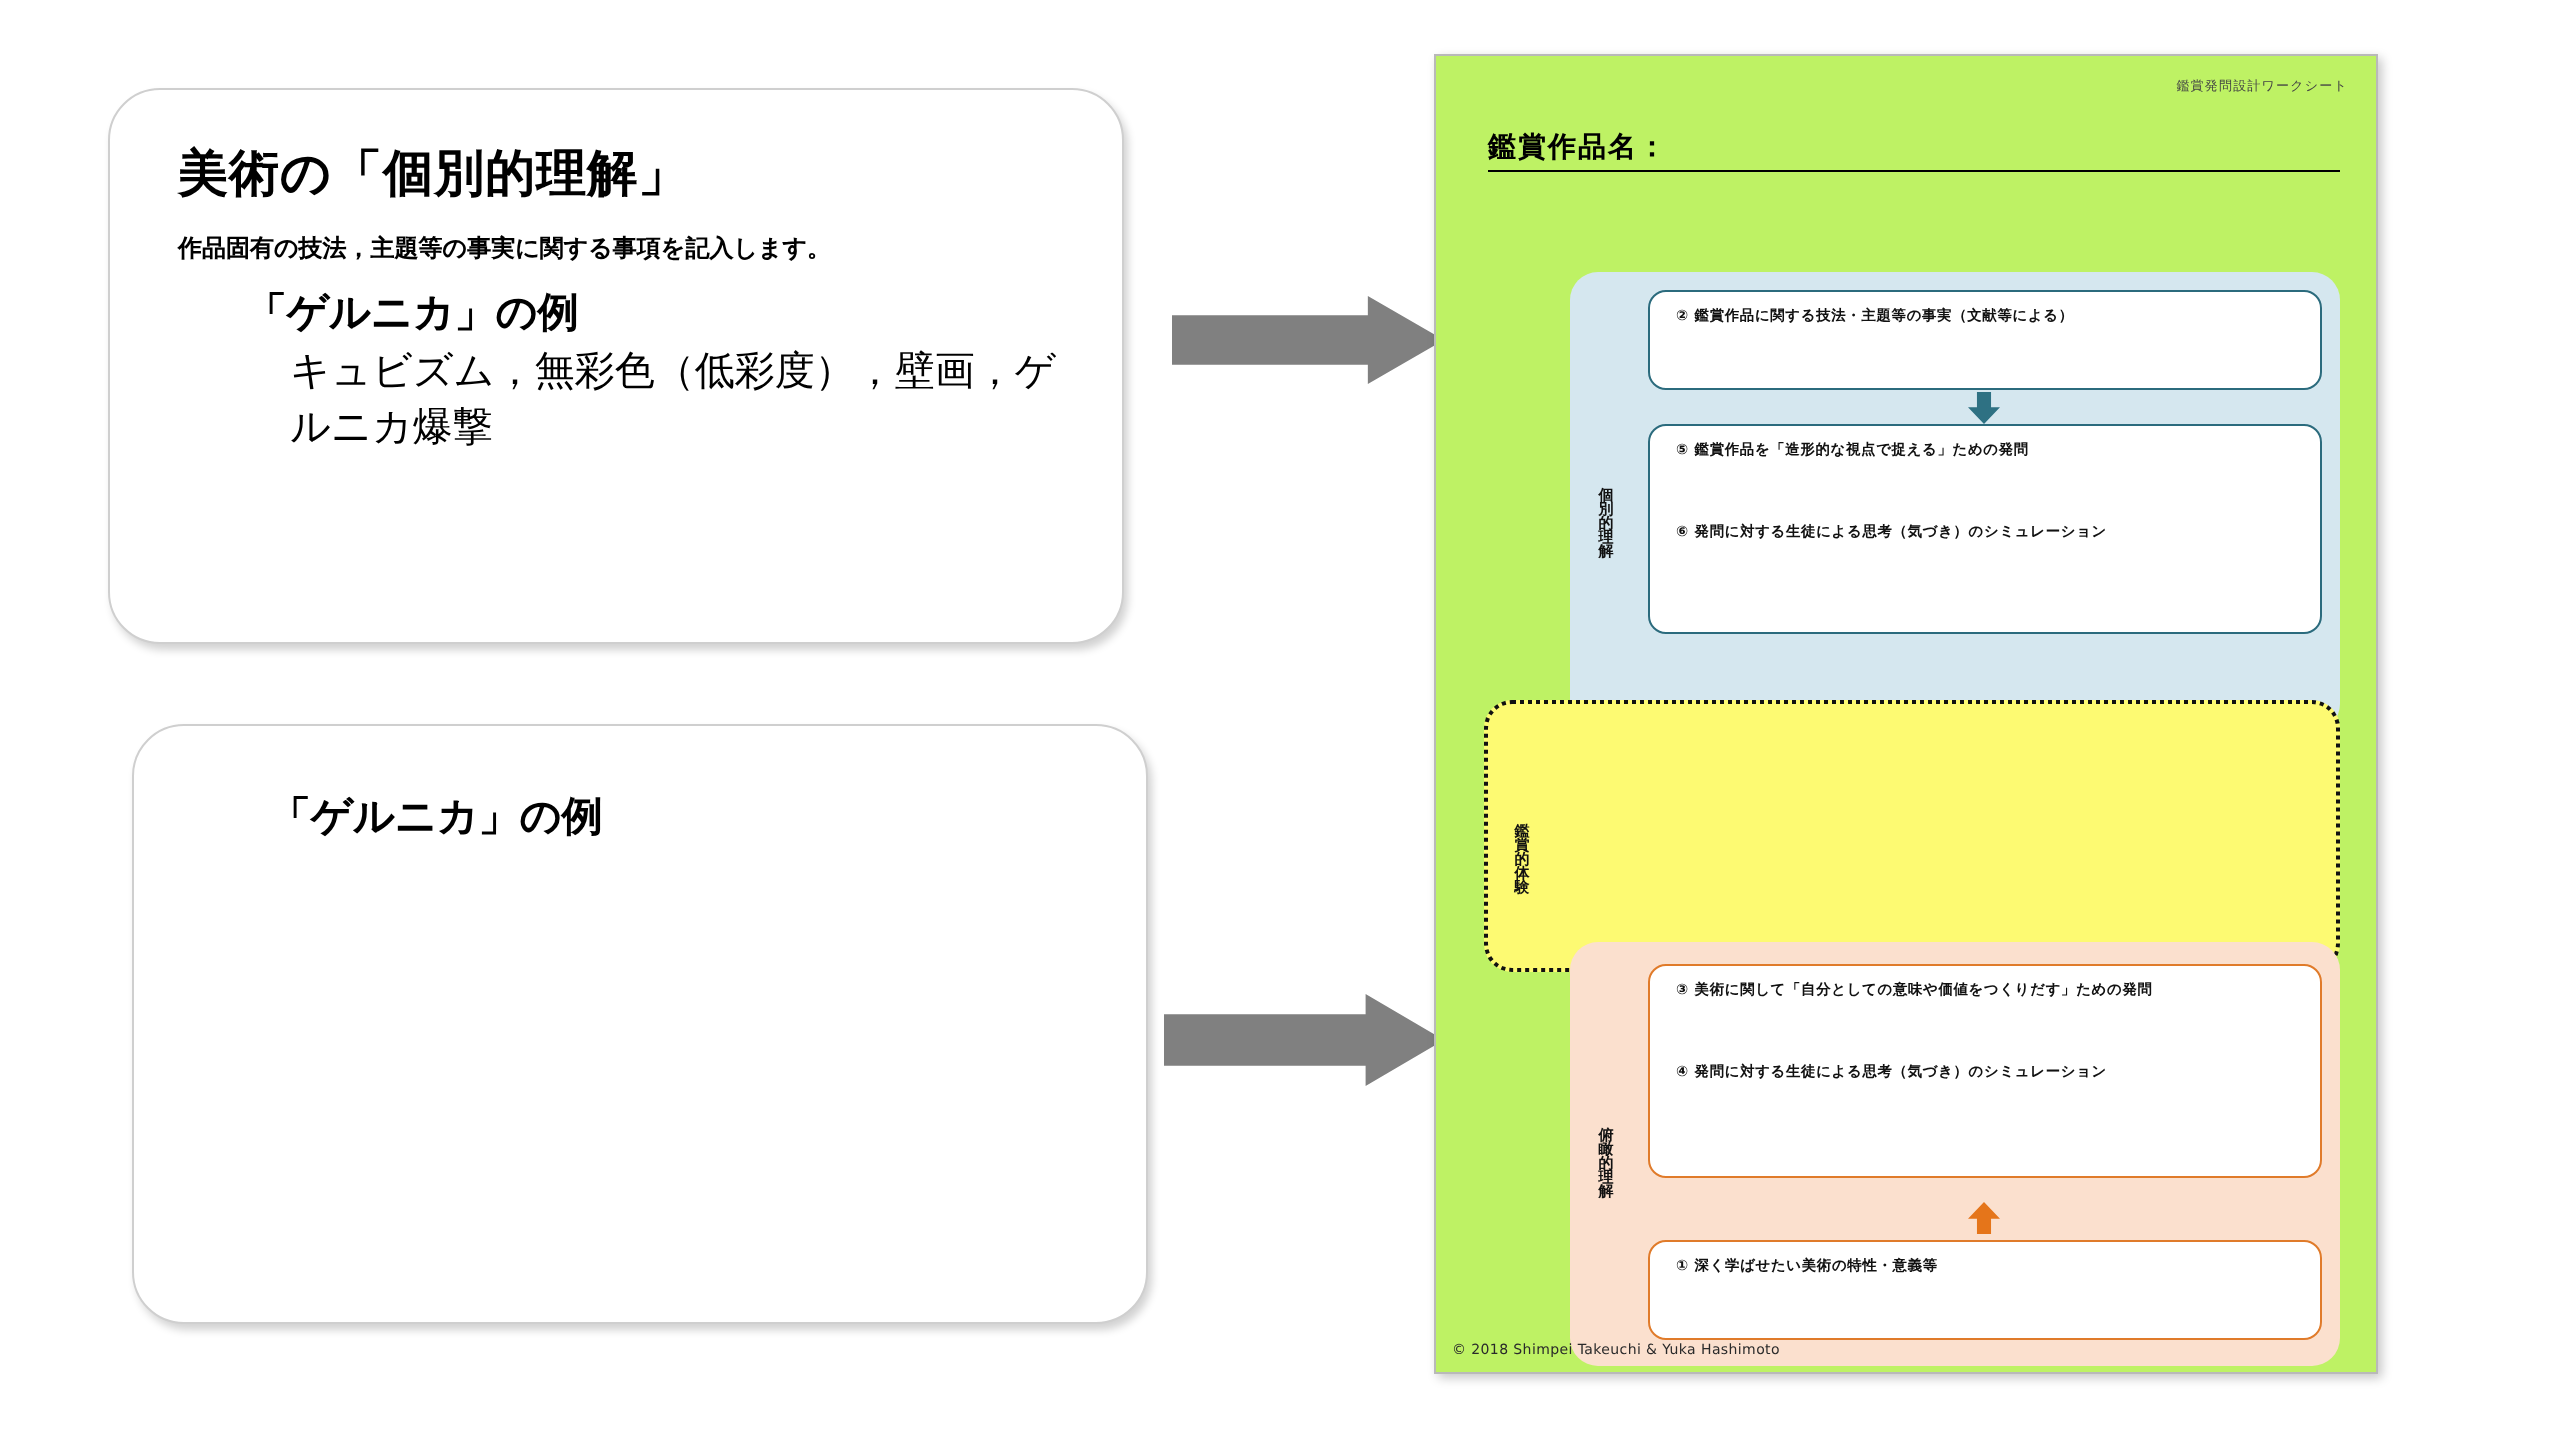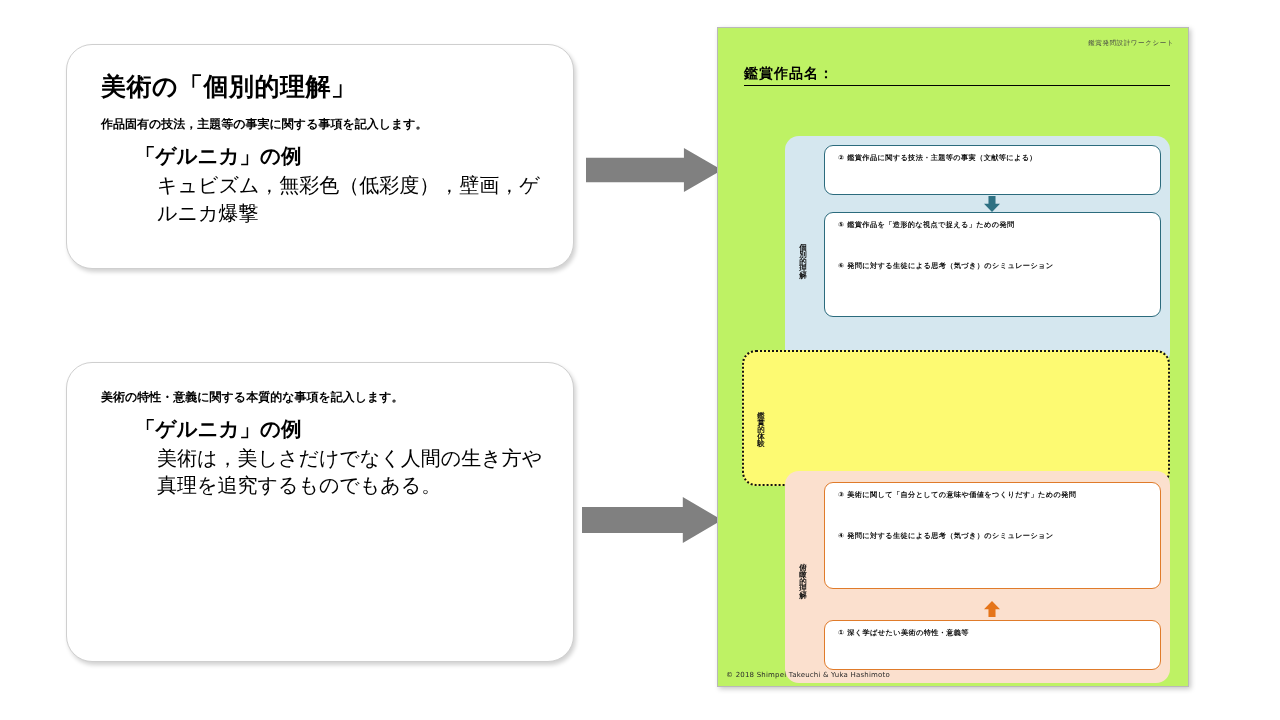--- a/index.html
+++ b/index.html
@@ -19,24 +19,24 @@
   
   .card {
     position: absolute;
     background: #ffffff;
     border: 1px solid #cfcfcf;
     border-radius: 26px;
     box-shadow: 2px 3px 4px rgba(0,0,0,0.18);
     box-sizing: border-box;
   }
   #card-individual {
-    left: 66px;
+    left: 54px;
     top: 44px;
     width: 508px;
-    height: 225px;
+    height: 278px;
   }
   #card-overview {
     left: 66px;
     top: 362px;
     width: 508px;
     height: 300px;
   }
   .card-inner {
     padding: 26px 30px 10px 34px;
   }
@@ -247,23 +247,21 @@
   <div class="card-inner">
     <div class="card-title">美術の「個別的理解」</div>
     <div class="card-desc">作品固有の技法，主題等の事実に関する事項を記入します。</div>
     <div class="card-example-title">「ゲルニカ」の例</div>
     <div class="card-example-body">キュビズム，無彩色（低彩度），壁画，ゲルニカ爆撃</div>
   </div>
 </div>
 
 <div class="card" id="card-overview">
   <div class="card-inner">
-    <div class="card-desc">美術の特性・意義に関する本質的な事項を記入します。</div>
     <div class="card-example-title">「ゲルニカ」の例</div>
-    <div class="card-example-body">美術は，美しさだけでなく人間の生き方や真理を追究するものでもある。</div>
   </div>
 </div>
 
 <div class="block-arrow" id="arrow-top"></div>
 <div class="block-arrow" id="arrow-bottom"></div>
 
 <div id="worksheet">
 
   <div id="sheet-header-label">鑑賞発問設計ワークシート</div>
 

